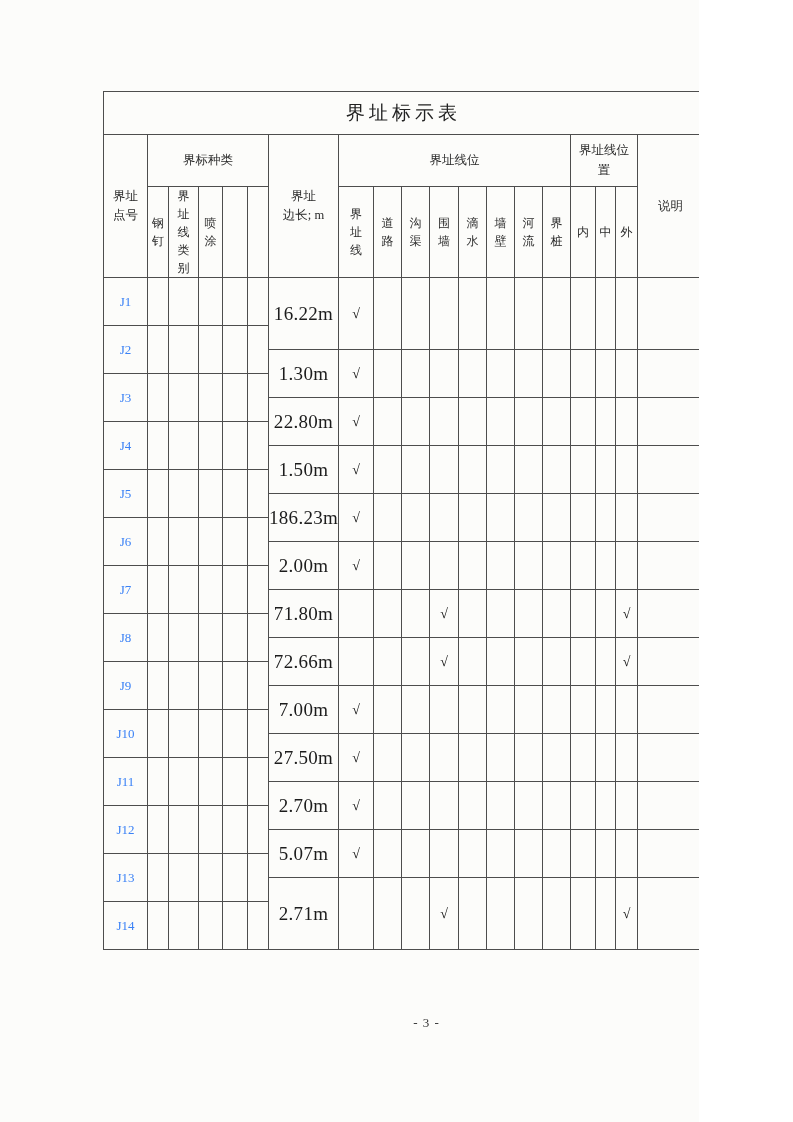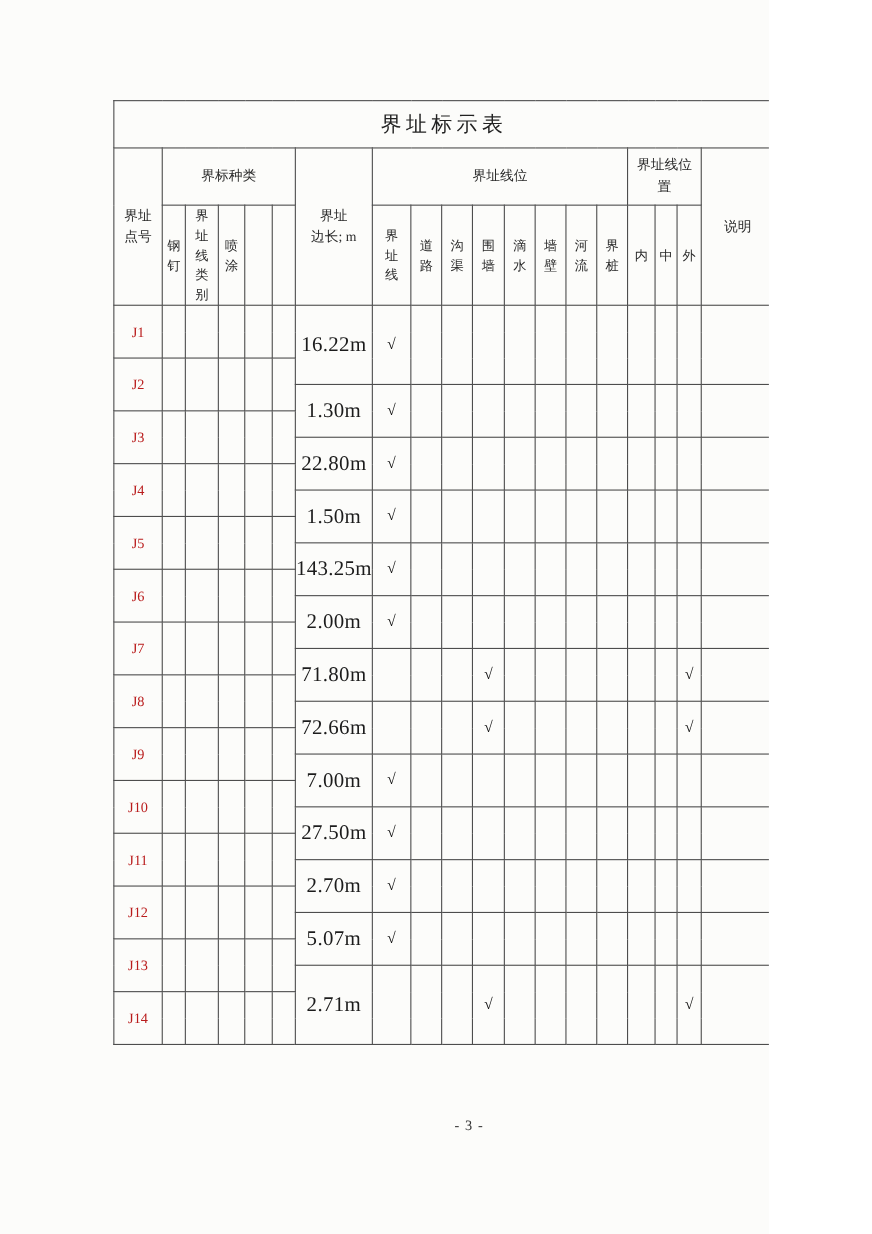--- a/index.html
+++ b/index.html
@@ -41,21 +41,21 @@
   .pre { white-space: pre-line; line-height: 1.55; }
   .vt {
     display: inline-block;
     width: 14px;
     word-break: break-all;
     line-height: 1.5;
     font-size: 12px;
     text-align: center;
   }
   tbody tr { height: 24px; }
-  td.pt { font-size: 13px; color: #b91c1c; }
+  td.pt { font-size: 13px; color: #3b82f6; }
   td.len {
     text-align: left;
     padding-left: 9px;
     font-size: 19px;
     color: #1c1c1c;
     letter-spacing: 0.3px;
   }
   td.ck { font-size: 14px; color: #111; }
   .footer {
     position: absolute;
@@ -222,21 +222,21 @@
         </tr>
         <tr>
           <td class="pt" rowspan="2">J5</td>
           <td rowspan="2"></td>
           <td rowspan="2"></td>
           <td rowspan="2"></td>
           <td rowspan="2"></td>
           <td rowspan="2"></td>
         </tr>
         <tr>
-          <td class="len" rowspan="2">143.25m</td>
+          <td class="len" rowspan="2">186.23m</td>
           <td class="ck" rowspan="2">√</td>
           <td class="ck" rowspan="2"></td>
           <td class="ck" rowspan="2"></td>
           <td class="ck" rowspan="2"></td>
           <td class="ck" rowspan="2"></td>
           <td class="ck" rowspan="2"></td>
           <td class="ck" rowspan="2"></td>
           <td class="ck" rowspan="2"></td>
           <td class="ck" rowspan="2"></td>
           <td class="ck" rowspan="2"></td>

